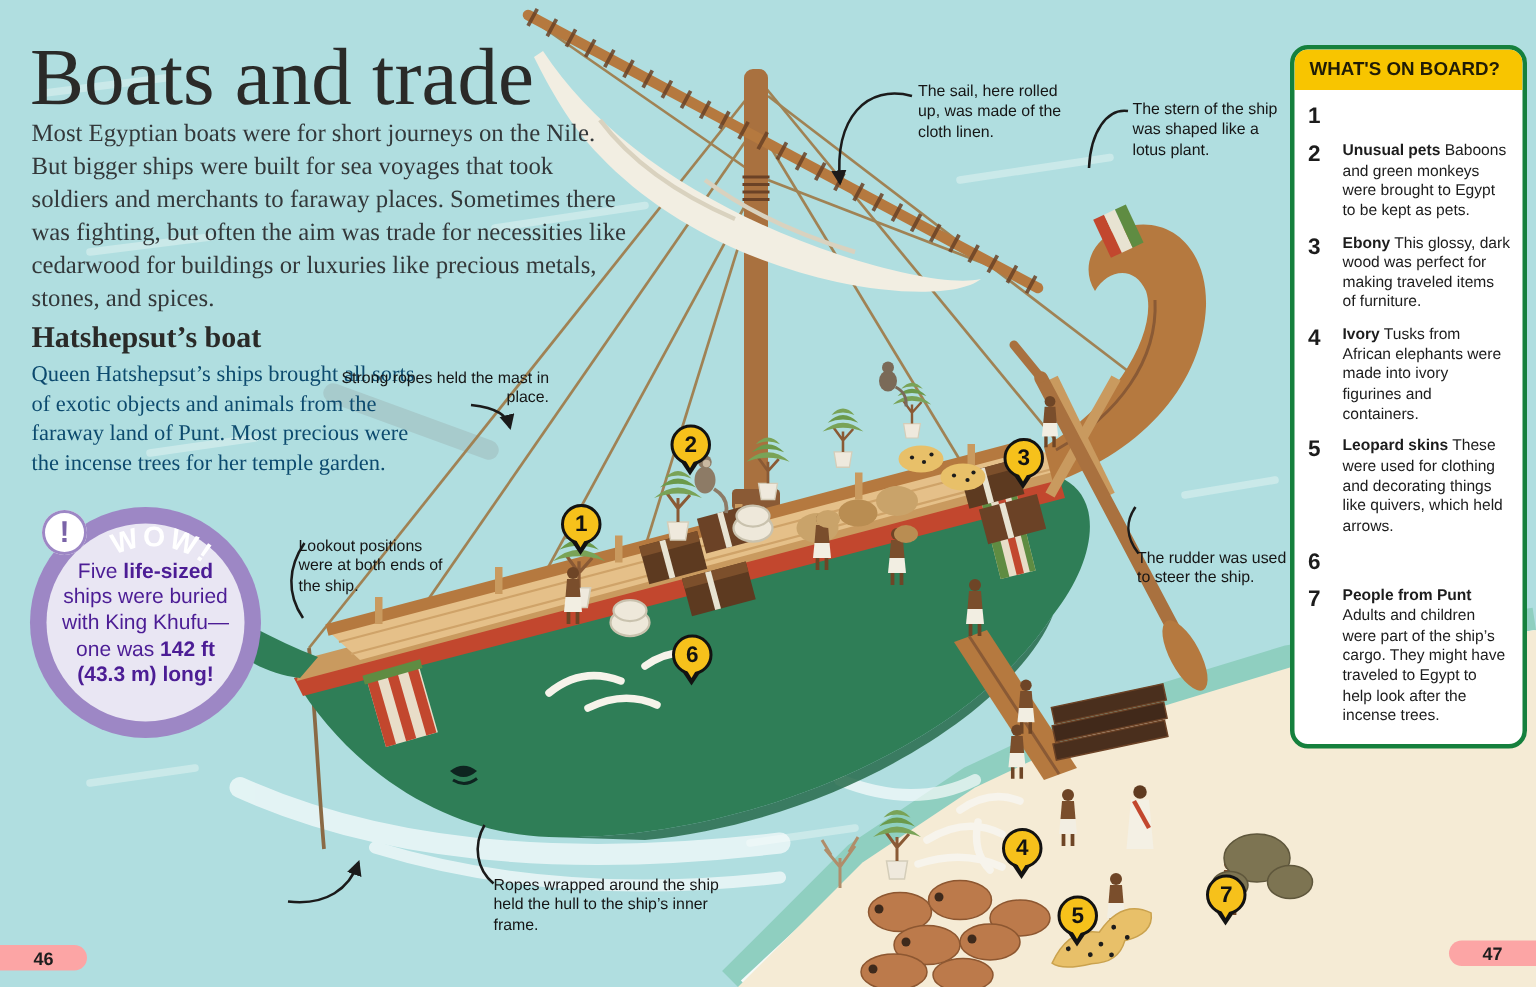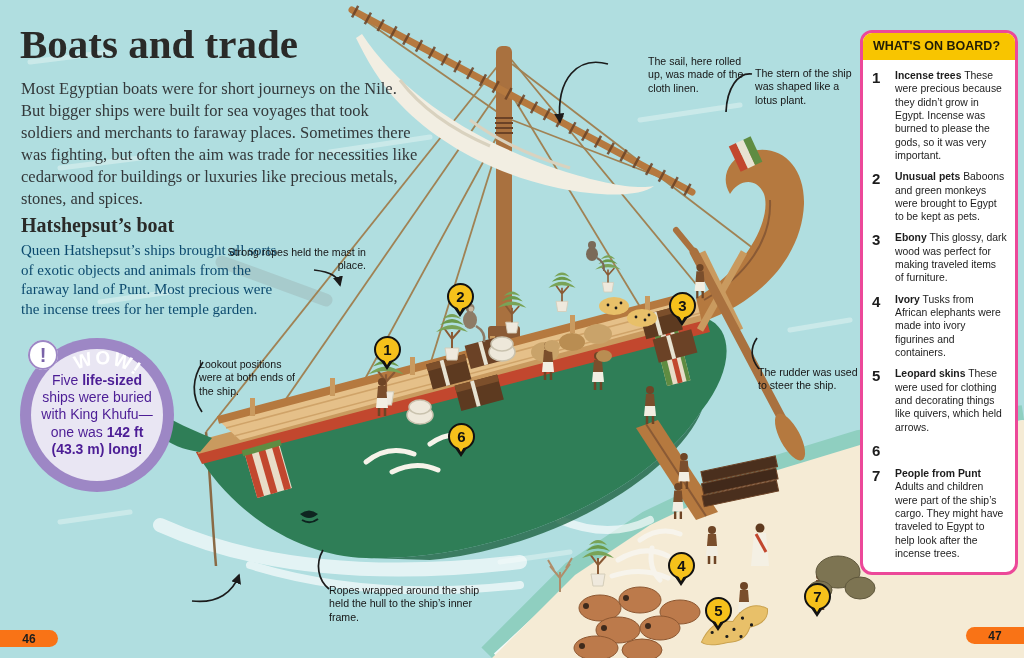--- a/index.html
+++ b/index.html
@@ -1,69 +1,69 @@
 <!DOCTYPE html>
 <html><head>
 <meta charset="utf-8">
 <style>
   html,body{margin:0;padding:0;}
   .page{position:relative;width:1024px;height:658px;overflow:hidden;background:#b0dee0;
         font-family:"Liberation Sans",sans-serif;}
   .abs{position:absolute;}
   
-  .title{left:20px;top:20px;font-family:"Liberation Serif",serif;font-weight:700;
-         font-size:41px;color:#2a2a28;z-index:35;}
+  .title{left:20px;top:20px;font-family:"Liberation Serif",serif;font-weight:400;
+         font-size:54px;color:#2a2a28;z-index:35;}
   .intro{left:21px;top:78px;width:400px;font-family:"Liberation Serif",serif;
          font-size:16.5px;line-height:1.33;color:#33383a;z-index:35;}
   .h2{left:21px;top:214px;font-family:"Liberation Serif",serif;font-weight:700;
       font-size:20px;color:#2a2a28;z-index:35;}
   .sec{left:21px;top:241px;width:262px;font-family:"Liberation Serif",serif;
        font-size:15px;line-height:1.3;color:#0c4a6e;z-index:35;}
   
   .wow{left:20px;top:338px;width:154px;height:154px;z-index:20;}
   .wow-outer{position:absolute;inset:0;background:#9d87c5;border-radius:50%;}
   .wow-inner{position:absolute;inset:11px;background:#e9e6f3;border-radius:50%;}
   .wow-text{position:absolute;inset:16px;display:flex;align-items:center;justify-content:center;
             text-align:center;font-size:14px;line-height:1.24;color:#4c1d95;padding:2px;}
   .wow-text .b{font-weight:700;}
   .wow-arc{position:absolute;inset:0;pointer-events:none;}
   .wow-bang{position:absolute;left:8px;top:2px;width:30px;height:30px;background:#fff;
             border-radius:50%;display:flex;align-items:center;justify-content:center;
             font-weight:700;font-size:20px;color:#7a63a8;box-shadow:0 0 0 2px #9d87c5 inset;}
   
   .co{position:absolute;font-size:10.6px;line-height:1.26;color:#151515;z-index:35;}
-  .co-sail{left:648px;top:55px;width:108px;}
+  .co-sail{left:612px;top:55px;width:108px;}
   .co-stern{left:755px;top:67px;width:106px;}
   .co-mast{left:208px;top:246px;width:158px;text-align:right;}
   .co-lookout{left:199px;top:358px;width:96px;}
   .co-rudder{left:758px;top:366px;width:100px;}
   .co-anchor{left:60px;top:565px;width:172px;text-align:right;}
   .co-hullropes{left:329px;top:584px;width:152px;}
   
   .marker{position:absolute;width:27px;height:27px;background:#f6c11b;border:2.5px solid #121212;
           border-radius:50%;display:flex;align-items:center;justify-content:center;
           font-weight:700;font-size:15px;color:#121212;z-index:40;box-sizing:border-box;}
   .marker::before{content:"";position:absolute;left:5px;bottom:-9px;width:0;height:0;
           border-left:6px solid transparent;border-right:6px solid transparent;
           border-top:9px solid #121212;}
   .marker::after{content:"";position:absolute;left:8px;bottom:-4px;width:0;height:0;
           border-left:3px solid transparent;border-right:3px solid transparent;
           border-top:5px solid #f6c11b;}
   
-  .sidebar{left:860px;top:30px;width:158px;background:#fff;border:3px solid #ec4899;
+  .sidebar{left:860px;top:30px;width:158px;background:#fff;border:3px solid #15803d;
            border-radius:12px;z-index:50;box-sizing:border-box;overflow:hidden;}
   .sb-head{background:#f8c500;color:#201c06;font-weight:700;font-size:12.5px;
            padding:6px 10px 7px;}
   .sb-body{padding:9px 8px 4px 9px;}
   .sb-item{display:flex;gap:6px;margin-bottom:8px;}
   .sb-num{width:17px;font-size:15px;font-weight:700;color:#1c1c1c;line-height:1.15;}
   .sb-text{flex:1;font-size:10.4px;line-height:1.28;color:#1c1c1c;}
   .sb-text b{font-weight:700;}
   
-  .pill{position:absolute;height:17px;width:58px;background:#f97316;color:#1d1d1d;
+  .pill{position:absolute;height:17px;width:58px;background:#fca5a5;color:#1d1d1d;
         font-weight:700;font-size:12px;display:flex;align-items:center;justify-content:center;
         z-index:55;}
   .pill-left{left:0;top:630px;border-radius:0 9px 9px 0;}
   .pill-right{right:0;top:627px;border-radius:9px 0 0 9px;}
   svg.layer{position:absolute;left:0;top:0;z-index:1;}
   svg.lines{position:absolute;left:0;top:0;z-index:30;}
 </style>
 </head>
 <body>
 
@@ -411,21 +411,20 @@
   <div class="marker" style="left:668px;top:552px;">4</div>
   <div class="marker" style="left:705px;top:597px;">5</div>
   <div class="marker" style="left:448px;top:423px;">6</div>
   <div class="marker" style="left:804px;top:583px;">7</div>
 
   <div class="abs sidebar">
     <div class="sb-head">WHAT'S ON BOARD?</div>
     <div class="sb-body">
       <div class="sb-item">
         <div class="sb-num">1</div>
-        <div class="sb-text"><b>Incense trees</b> <span>These were precious because they didn’t grow in Egypt. Incense was burned to please the gods, so it was very important.</span></div>
       </div>
       <div class="sb-item">
         <div class="sb-num">2</div>
         <div class="sb-text"><b>Unusual pets</b> <span>Baboons and green monkeys were brought to Egypt to be kept as pets.</span></div>
       </div>
       <div class="sb-item">
         <div class="sb-num">3</div>
         <div class="sb-text"><b>Ebony</b> <span>This glossy, dark wood was perfect for making traveled items of furniture.</span></div>
       </div>
       <div class="sb-item">

